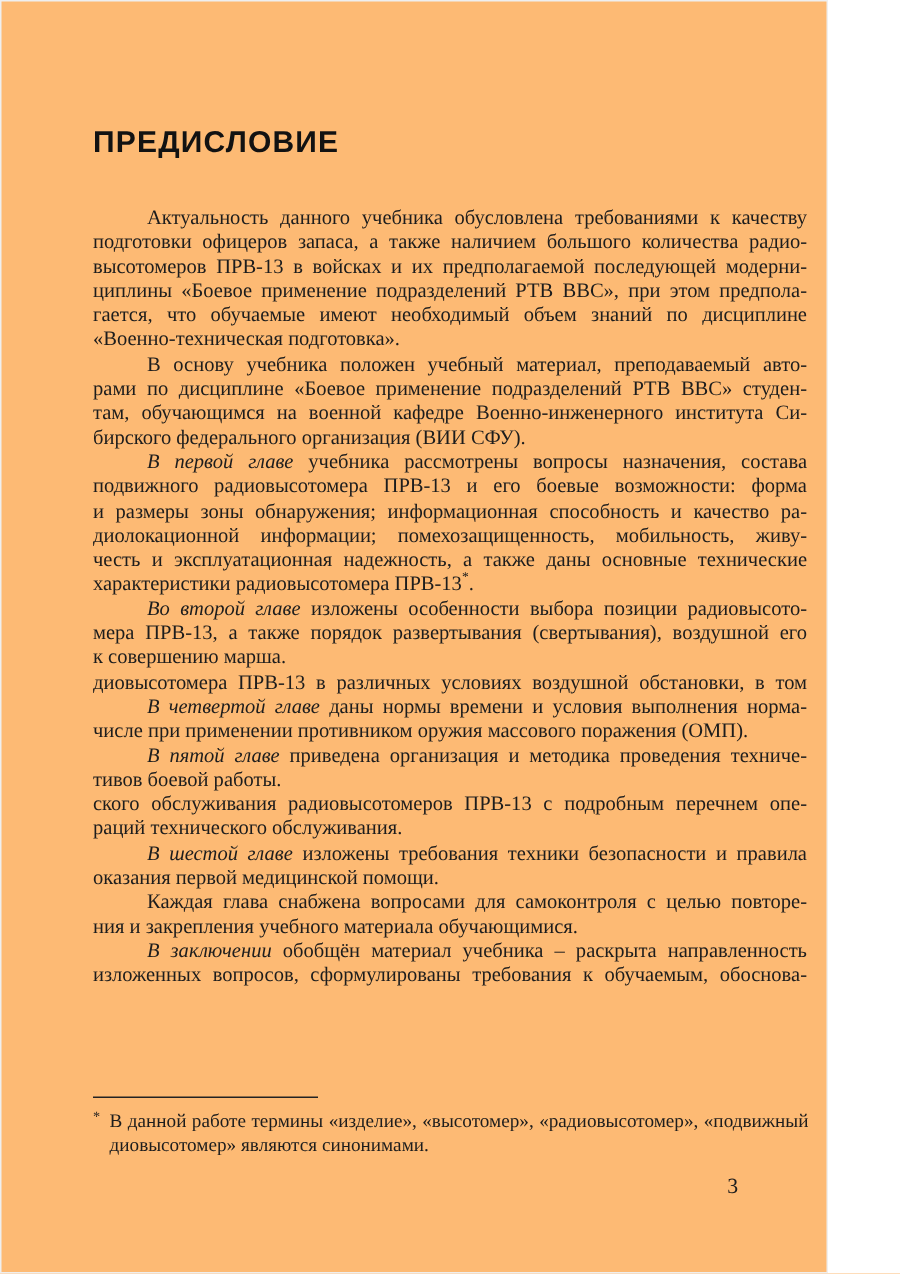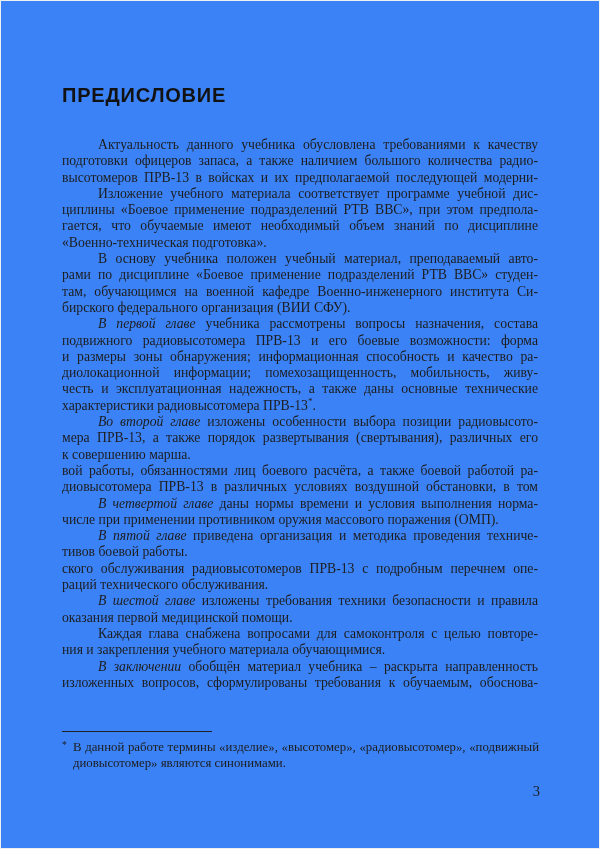--- a/index.html
+++ b/index.html
@@ -3,25 +3,26 @@
 <meta charset="utf-8">
 <style>
   html, body { margin: 0; padding: 0; }
   body {
     width: 600px; height: 849px;
     background: #ffffff;
     font-family: "Liberation Serif", serif;
   }
   .page {
     position: relative;
-    width: 600px; height: 849px;
-    background: #3b82f6;
+    width: 512px; height: 849px;
+    background: #fdba74;
     box-shadow: inset 0 0 0 1px #efefef;
     color: #1d1d1d;
     overflow: hidden;
+    padding-left: 40px;
   }
   .title {
     position: absolute;
     left: 62px; top: 84px;
     margin: 0;
     font-family: "Liberation Sans", sans-serif;
     font-weight: bold;
     font-size: 20px;
     letter-spacing: 0.8px;
     color: #121212;
@@ -86,38 +87,36 @@
 </style>
 </head>
 <body>
 
 <div class="page">
   <h1 class="title">ПРЕДИСЛОВИЕ</h1>
   <div class="body-text">
       <div class="line indent">Актуальность данного учебника обусловлена требованиями к качеству</div>
       <div class="line">подготовки офицеров запаса, а также наличием большого количества радио-</div>
       <div class="line">высотомеров ПРВ-13 в войсках и их предполагаемой последующей модерни-</div>
-      <div class="line indent">Изложение учебного материала соответствует программе учебной дис-</div>
       <div class="line">циплины «Боевое применение подразделений РТВ ВВС», при этом предпола-</div>
       <div class="line">гается, что обучаемые имеют необходимый объем знаний по дисциплине</div>
       <div class="line last">«Военно-техническая подготовка».</div>
       <div class="line indent">В основу учебника положен учебный материал, преподаваемый авто-</div>
       <div class="line">рами по дисциплине «Боевое применение подразделений РТВ ВВС» студен-</div>
       <div class="line">там, обучающимся на военной кафедре Военно-инженерного института Си-</div>
       <div class="line last">бирского федерального организация (ВИИ СФУ).</div>
       <div class="line indent"><i>В первой главе</i> учебника рассмотрены вопросы назначения, состава</div>
       <div class="line">подвижного радиовысотомера ПРВ-13 и его боевые возможности: форма</div>
       <div class="line">и размеры зоны обнаружения; информационная способность и качество ра-</div>
       <div class="line">диолокационной информации; помехозащищенность, мобильность, живу-</div>
       <div class="line">честь и эксплуатационная надежность, а также даны основные технические</div>
       <div class="line last">характеристики радиовысотомера ПРВ-13<sup class="star">*</sup>.</div>
       <div class="line indent"><i>Во второй главе</i> изложены особенности выбора позиции радиовысото-</div>
-      <div class="line">мера ПРВ-13, а также порядок развертывания (свертывания), различных его</div>
+      <div class="line">мера ПРВ-13, а также порядок развертывания (свертывания), воздушной его</div>
       <div class="line last">к совершению марша.</div>
-      <div class="line">вой работы, обязанностями лиц боевого расчёта, а также боевой работой ра-</div>
       <div class="line">диовысотомера ПРВ-13 в различных условиях воздушной обстановки, в том</div>
       <div class="line indent"><i>В четвертой главе</i> даны нормы времени и условия выполнения норма-</div>
       <div class="line last">числе при применении противником оружия массового поражения (ОМП).</div>
       <div class="line indent"><i>В пятой главе</i> приведена организация и методика проведения техниче-</div>
       <div class="line last">тивов боевой работы.</div>
       <div class="line">ского обслуживания радиовысотомеров ПРВ-13 с подробным перечнем опе-</div>
       <div class="line last">раций технического обслуживания.</div>
       <div class="line indent"><i>В шестой главе</i> изложены требования техники безопасности и правила</div>
       <div class="line last">оказания первой медицинской помощи.</div>
       <div class="line indent">Каждая глава снабжена вопросами для самоконтроля с целью повторе-</div>

